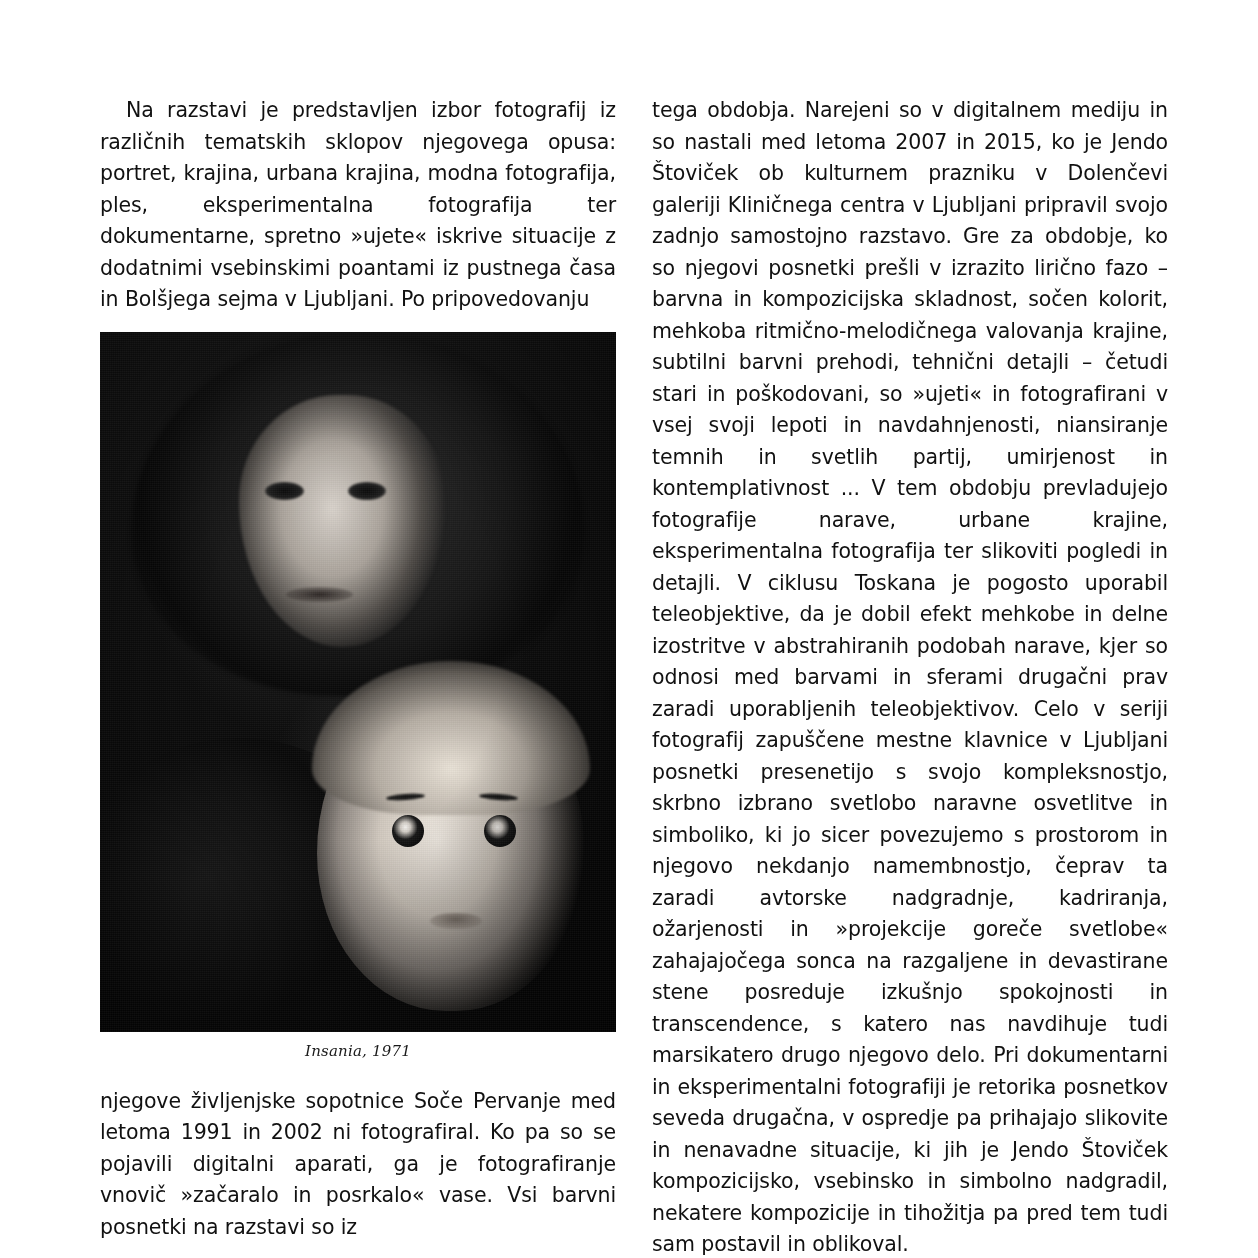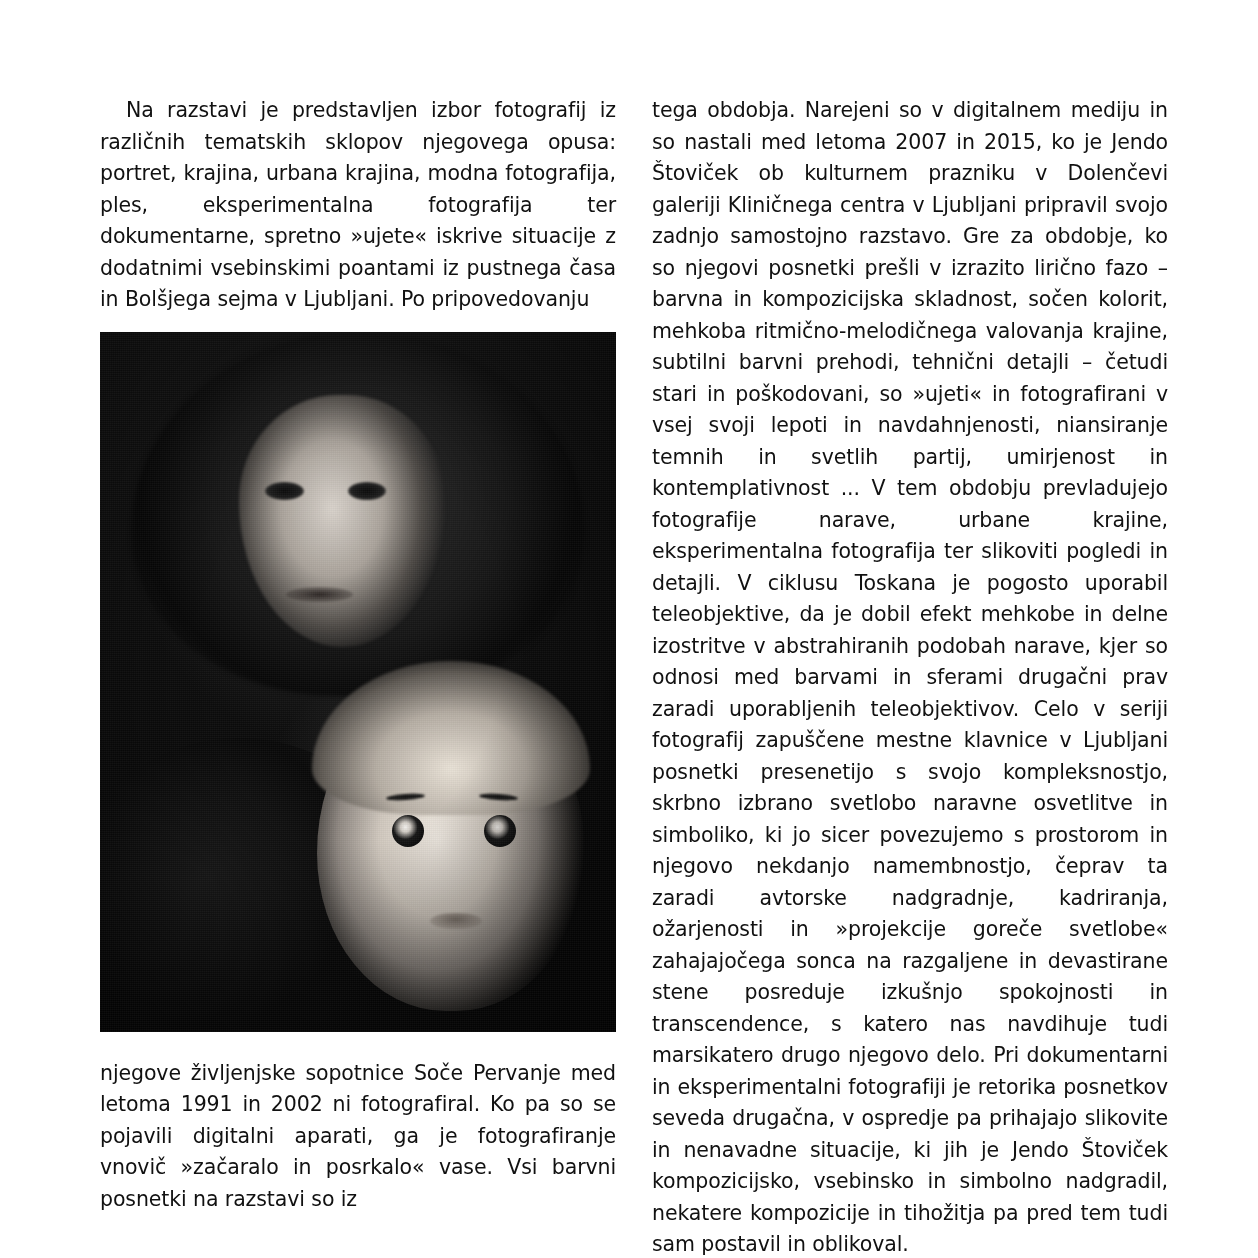--- a/index.html
+++ b/index.html
@@ -212,20 +212,21 @@
           <div class="doll-head"></div>
           <div class="doll-hair"></div>
           <div class="doll-brow-l"></div>
           <div class="doll-brow-r"></div>
           <div class="doll-eye-l"></div>
           <div class="doll-eye-r"></div>
           <div class="doll-mouth"></div>
           <div class="vignette"></div>
           <div class="grain"></div>
         </div>
+        <figcaption class="caption">Insania, 1971</figcaption>
       </figure>
 
       <p class="after-figure">njegove življenjske sopotnice Soče Pervanje med letoma 1991 in 2002 ni fotografiral. Ko pa so se pojavili digitalni aparati, ga je fotografiranje vnovič »začaralo in posrkalo« vase. Vsi barvni posnetki na razstavi so iz</p>
     </div>
 
     <div class="col">
       <p class="spacer-top">tega obdobja. Narejeni so v digitalnem mediju in so nastali med letoma 2007 in 2015, ko je Jendo Štoviček ob kulturnem prazniku v Dolenčevi galeriji Kliničnega centra v Ljubljani pripravil svojo zadnjo samostojno razstavo. Gre za obdobje, ko so njegovi posnetki prešli v izrazito lirično fazo – barvna in kompozicijska skladnost, sočen kolorit, mehkoba ritmično-melodičnega valovanja krajine, subtilni barvni prehodi, tehnični detajli – četudi stari in poškodovani, so »ujeti« in fotografirani v vsej svoji lepoti in navdahnjenosti, niansiranje temnih in svetlih partij, umirjenost in kontemplativnost ... V tem obdobju prevladujejo fotografije narave, urbane krajine, eksperimentalna fotografija ter slikoviti pogledi in detajli. V ciklusu Toskana je pogosto uporabil teleobjektive, da je dobil efekt mehkobe in delne izostritve v abstrahiranih podobah narave, kjer so odnosi med barvami in sferami drugačni prav zaradi uporabljenih teleobjektivov. Celo v seriji fotografij zapuščene mestne klavnice v Ljubljani posnetki presenetijo s svojo kompleksnostjo, skrbno izbrano svetlobo naravne osvetlitve in simboliko, ki jo sicer povezujemo s prostorom in njegovo nekdanjo namembnostjo, čeprav ta zaradi avtorske nadgradnje, kadriranja, ožarjenosti in »projekcije goreče svetlobe« zahajajočega sonca na razgaljene in devastirane stene posreduje izkušnjo spokojnosti in transcendence, s katero nas navdihuje tudi marsikatero drugo njegovo delo. Pri dokumentarni in eksperimentalni fotografiji je retorika posnetkov seveda drugačna, v ospredje pa prihajajo slikovite in nenavadne situacije, ki jih je Jendo Štoviček kompozicijsko, vsebinsko in simbolno nadgradil, nekatere kompozicije in tihožitja pa pred tem tudi sam postavil in oblikoval.</p>
 
     </div>
 

